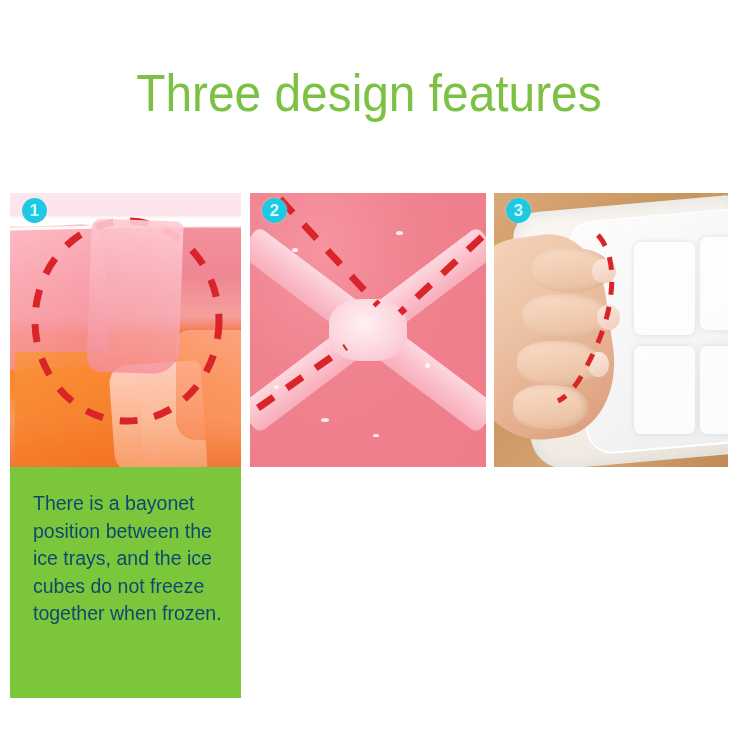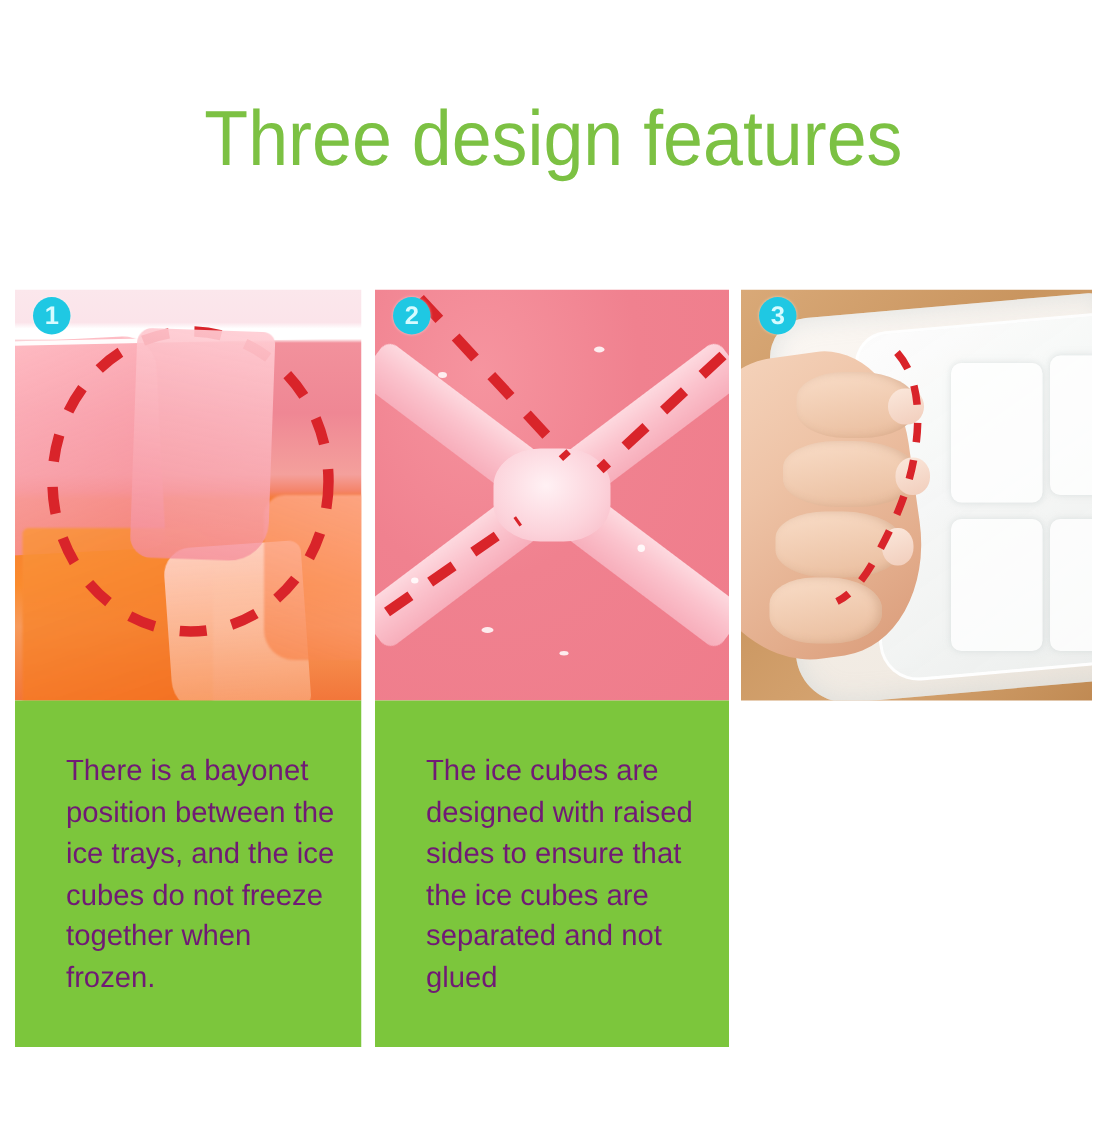--- a/index.html
+++ b/index.html
@@ -223,22 +223,22 @@
   
   .caption {
     position: relative;
     width: 100%;
     height: 231px;
     background: #7cc63c;
     box-sizing: border-box;
     padding: 22px 0 0 22px;
   }
   .caption p {
-    margin: 12px;
-    color: #701a75;
+    margin: 1px;
+    color: #0c4a6e;
     font-size: 19.5px;
     line-height: 27.5px;
     font-family: "Liberation Sans", sans-serif;
     font-weight: 400;
     white-space: pre-line;
   }
   #panel-3 .caption p { white-space: pre; }
 
   
   .badge {
@@ -307,28 +307,20 @@
       <svg class="annot" viewBox="0 0 236 274" preserveAspectRatio="none">
         <g fill="none" stroke="#d9242a" stroke-width="7" stroke-dasharray="19 16" stroke-linecap="butt">
           <path d="M 30 6 L 128 112"></path>
           <path d="M 232 44 L 150 120"></path>
           <path d="M 8 215 L 96 154"></path>
         </g>
       </svg>
 
       <div class="badge">2</div>
     </div>
-    <div class="caption">
-      <p>The ice cubes are
-designed with raised
-sides to ensure that
-the ice cubes are
-separated and not
-glued</p>
-    </div>
   </div>
 
   <div class="panel" id="panel-3">
     <div class="photo photo-3">
       <div class="p3-tray"></div>
       <div class="p3-lid"></div>
       <div class="p3-cell" style="left:60%;top:18%;width:26%;height:34%"></div>
       <div class="p3-cell" style="left:60%;top:56%;width:26%;height:32%"></div>
       <div class="p3-cell" style="left:88%;top:16%;width:20%;height:34%"></div>
       <div class="p3-cell" style="left:88%;top:56%;width:20%;height:32%"></div>

